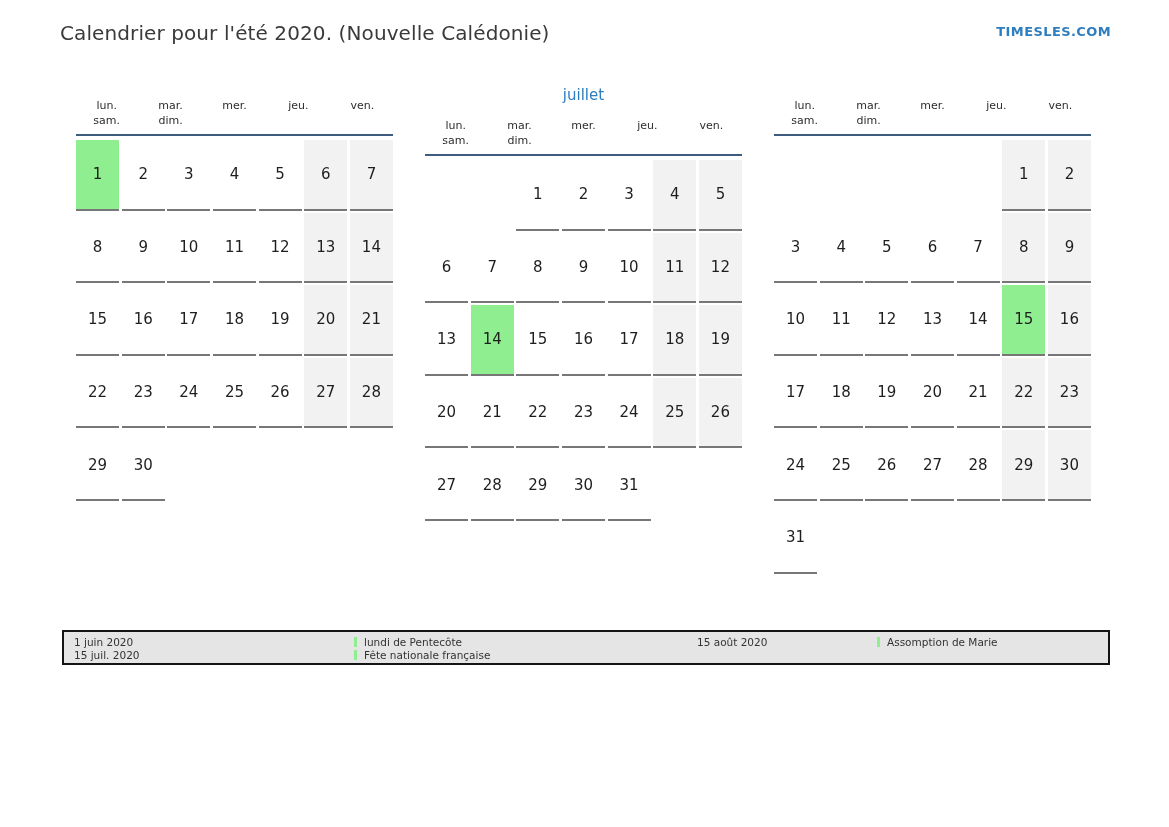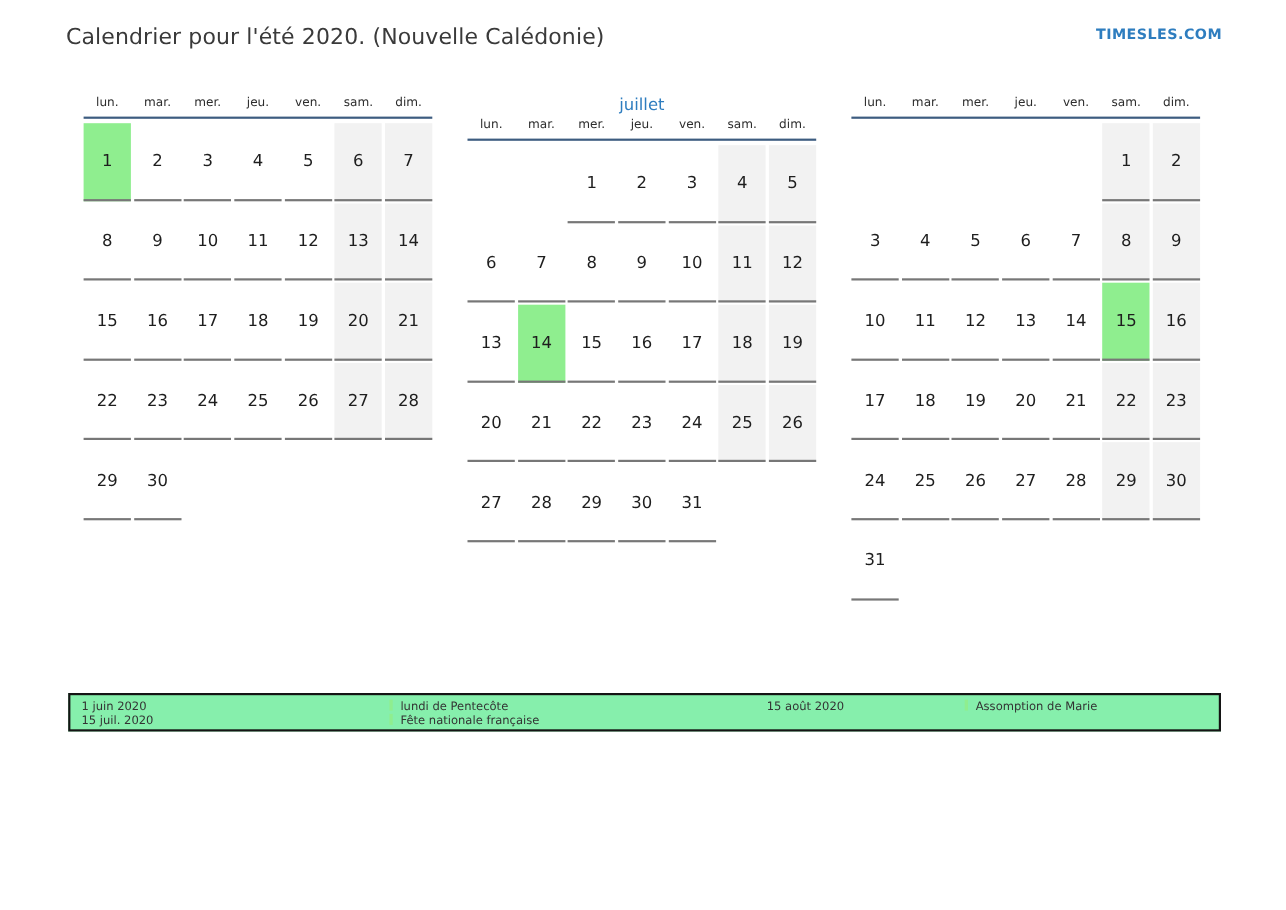--- a/index.html
+++ b/index.html
@@ -28,42 +28,43 @@
     font-weight:bold;
   }
   .month{position:absolute;top:85px;width:317px;}
   .month.m0{left:76px;}
   .month.m1{left:425px;}
   .month.m2{left:774px;}
   .month-title{
     text-align:center;font-size:15px;color:var(--accent);height:20px;line-height:20px;
   }
   .weekdays{
-    display:grid;grid-template-columns:repeat(7,1fr);column-gap:2.5px;
+    display:grid;grid-template-columns:repeat(5,1fr);column-gap:2.5px;
+    margin-top:13px;
   }
   .weekdays span{
     text-align:center;font-size:11px;color:#2d2d2d;height:15px;line-height:15px;
   }
   .header-line{height:2px;background:var(--line);margin-top:6px;}
   .weeks{margin-top:4px;}
   .week{
     display:grid;grid-template-columns:repeat(7,1fr);column-gap:2.5px;
     height:72.6px;padding-bottom:2px;
   }
   .cell{
     display:flex;align-items:center;justify-content:center;
     font-size:15px;color:var(--ink);
     border-bottom:2px solid var(--underline);
   }
   .cell.empty{border-bottom:none;background:none;}
   .cell.weekend{background:var(--weekend);}
   .cell.holiday{background:var(--green);}
   .legend{
     position:absolute;left:62px;top:630px;width:1048px;height:35px;
-    border:2px solid #141414;background:#86efac;
+    border:2px solid #141414;background:#e5e5e5;
   }
   .lg{position:absolute;top:4px;font-size:10.5px;color:#333;}
   .lg div{height:12.5px;line-height:12.5px;white-space:nowrap;}
   .lg-d0{left:10px;}
   .lg-n0{left:290px;}
   .lg-d1{left:633px;}
   .lg-n1{left:813px;}
   .bullet{
     display:inline-block;width:3px;height:10px;background:var(--green);
     margin-right:7px;vertical-align:-1px;

